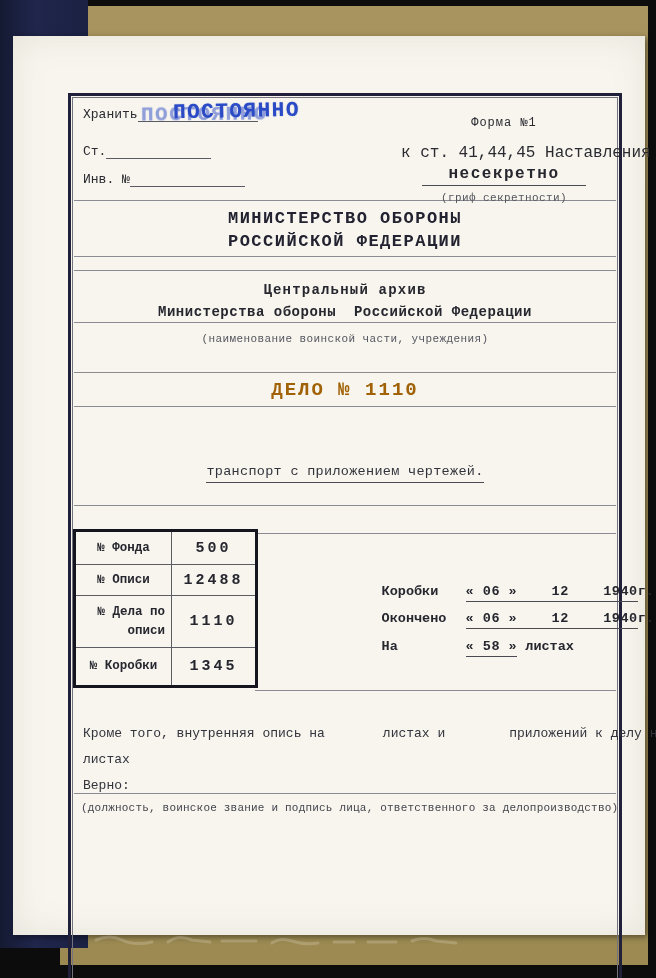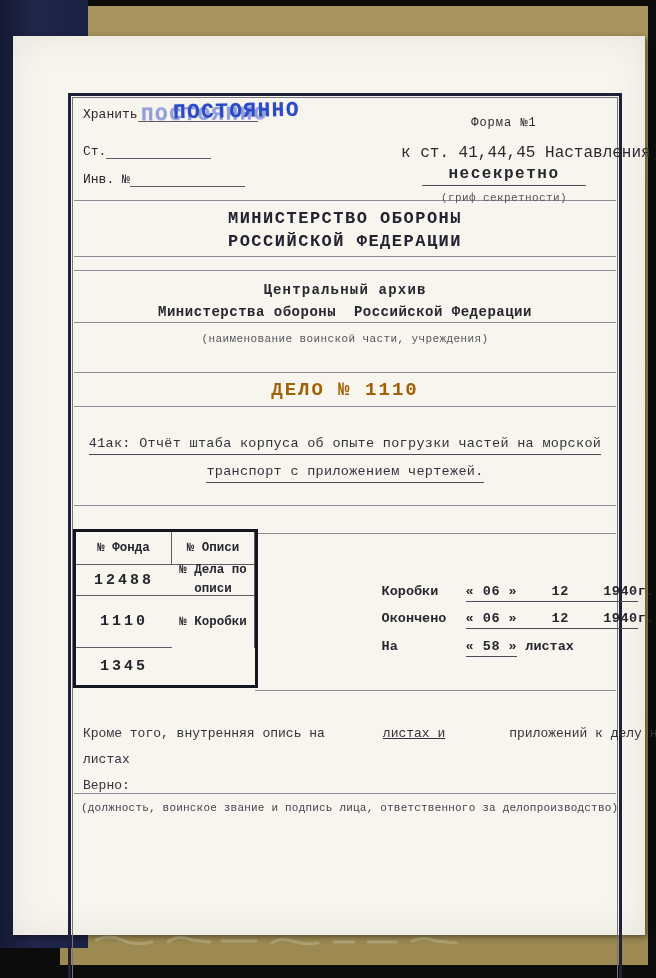--- a/index.html
+++ b/index.html
@@ -43,33 +43,33 @@
   
   .rhead { position: absolute; left: 330px; width: 206px; text-align: center; }
   .secrecy { font-weight: bold; font-size: 16px; letter-spacing: 1.5px; color: #26262e;
     border-bottom: 1px solid #4a4a55; padding: 0 26px 2px 26px; display: inline-block; }
 
   
   .reg-table { position: absolute; left: 2px; top: 433px; width: 185px; height: 159px;
     border: 3px solid #15151f; background: #f7f5ee;
     display: grid; grid-template-columns: 96px 1fr; grid-template-rows: 33px 31px 52px 1fr; }
   .reg-cell { border-bottom: 1px solid #5c5c66; display: flex; align-items: center;
-    justify-content: center; text-align: center; font-weight: bold; color: #26262e; }
+    justify-content: center; text-align: right; font-weight: bold; color: #26262e; }
   .reg-label { font-size: 12.5px; border-right: 1px solid #5c5c66; white-space: normal; line-height: 1.5; padding: 0 6px; }
   .reg-value { font-size: 15px; letter-spacing: 3px; }
   .reg-cell.last { border-bottom: none; }
 
   
   .date-row { position: absolute; left: 262px; font-weight: bold; font-size: 13.5px; color: #26262e; white-space: pre; }
   .date-label { display: inline-block; width: 84px; }
   .date-value { border-bottom: 1px solid #4a4a55; padding-bottom: 2px; letter-spacing: .5px; }
 
   
   .foot { color: #33333c; font-size: 13px; white-space: nowrap; }
-  .gap1 { margin-left: 58px; text-decoration: underline; } .gap2 { margin-left: 64px; }
+  .gap1 { margin-left: 58px; } .gap2 { margin-left: 64px; }
   .sig-cap { font-size: 11px; color: #44444d; letter-spacing: .2px; }
 
   .scrawl { position: absolute; left: 90px; top: 928px; opacity: .55; }
 </style>
 </head>
 <body>
 
 <div class="scene">
 
   <div class="cardboard"></div>
@@ -123,29 +123,27 @@
 
     <div class="abs center h-main" style="top:113px">МИНИСТЕРСТВО ОБОРОНЫ</div>
     <div class="abs center h-arch" style="top:186px">Центральный архив</div>
 
     <div class="abs center h-main" style="top:136px">РОССИЙСКОЙ ФЕДЕРАЦИИ</div>
     <div class="abs center cap" style="top:237px">(наименование воинской части, учреждения)</div>
     <div class="abs center h-arch pre" style="top:208px; letter-spacing:.5px">Министерства обороны  Российской Федерации</div>
 
     <div class="abs center h-delo" style="top:283px">ДЕЛО № 1110</div>
 
-    <div class="abs center" style="top:338px">
-      <span class="title-line">41ак: Отчёт штаба корпуса об опыте погрузки частей на морской</span>
-    </div>
     <div class="abs center" style="top:366px">
       <span class="title-line">транспорт с приложением чертежей.</span>
     </div>
 
     <div class="reg-table">
       <div class="reg-cell reg-label">№ Фонда</div>
+      <div class="reg-cell reg-value">500</div>
       <div class="reg-cell reg-label">№ Описи</div>
       <div class="reg-cell reg-value">12488</div>
       <div class="reg-cell reg-label">№ Дела по описи</div>
       <div class="reg-cell reg-value">1110</div>
       <div class="reg-cell reg-label last">№ Коробки</div>
       <div class="reg-cell reg-value last">1345</div>
     </div>
 
     <div class="date-row" style="top:473px">
       <span class="date-label">Коробки</span><span class="date-value">« 06 »    12    1940</span><span>г.</span>

